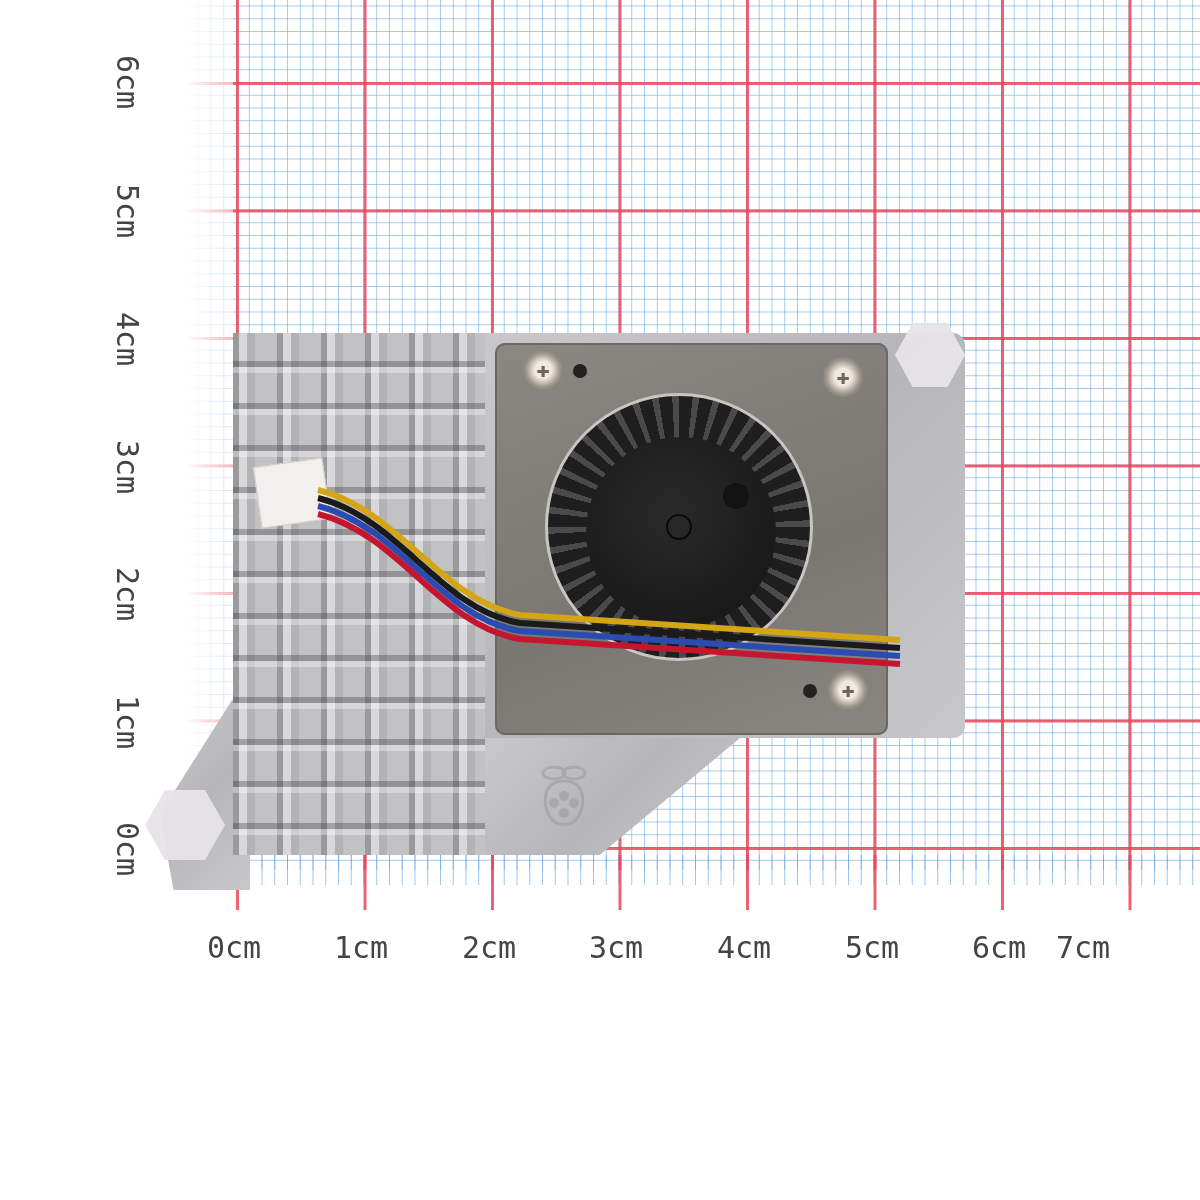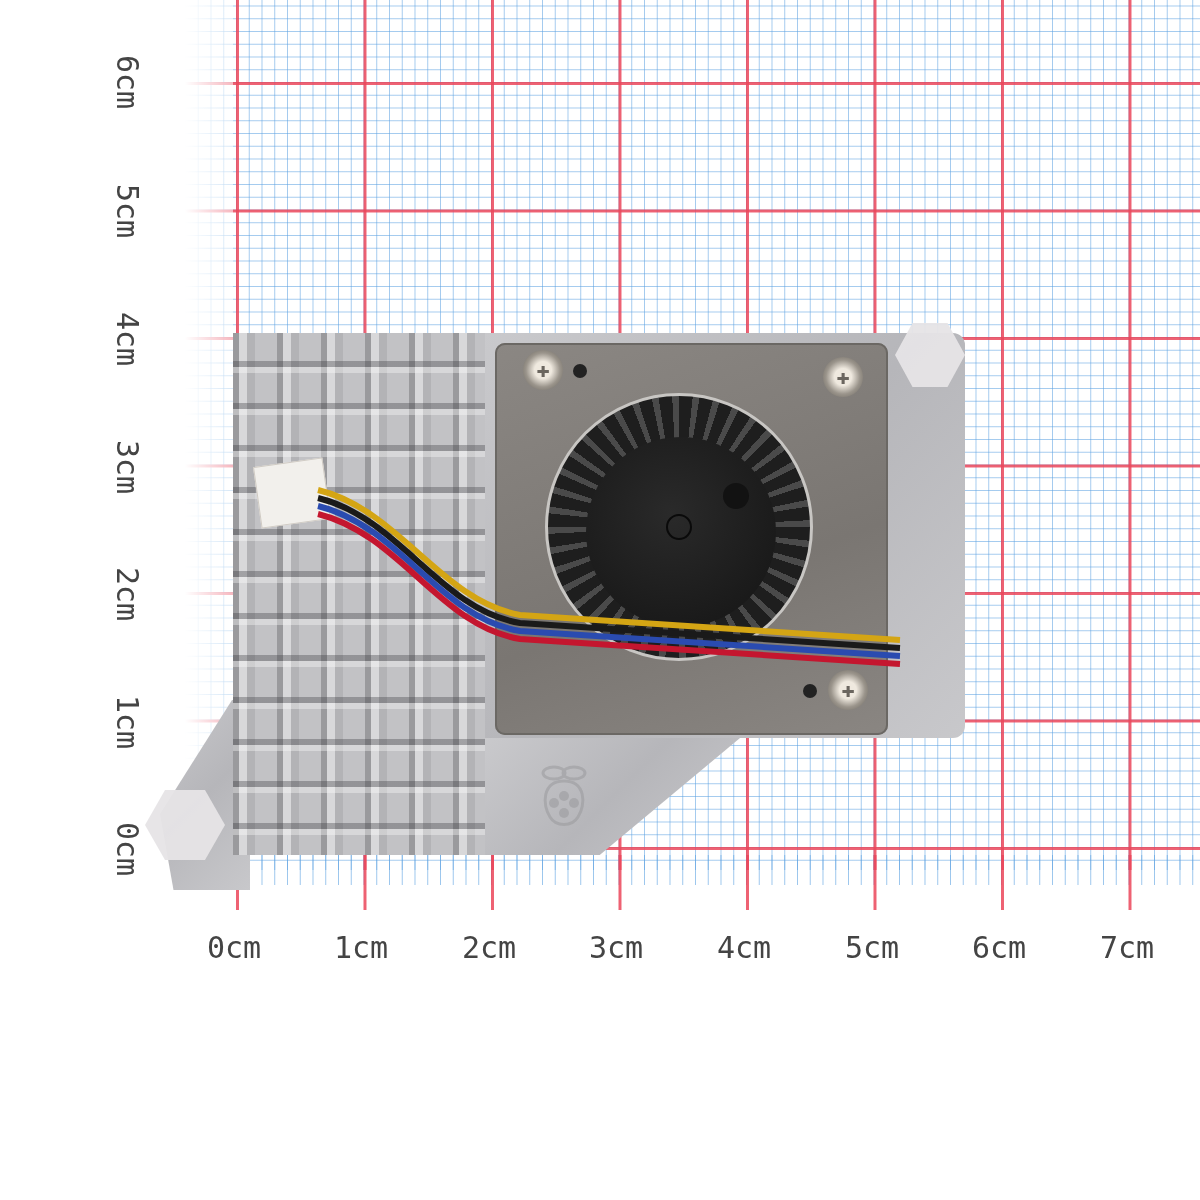--- a/index.html
+++ b/index.html
@@ -56,21 +56,21 @@
 <div class="ruler-bottom"></div>
 
 <div>
   <span class="label xlabel" style="left:207px">0cm</span>
   <span class="label xlabel" style="left:334px">1cm</span>
   <span class="label xlabel" style="left:462px">2cm</span>
   <span class="label xlabel" style="left:589px">3cm</span>
   <span class="label xlabel" style="left:717px">4cm</span>
   <span class="label xlabel" style="left:845px">5cm</span>
   <span class="label xlabel" style="left:972px">6cm</span>
-  <span class="label xlabel" style="left:1100px">7cm</span>
+  <span class="label xlabel" style="left:1056px">7cm</span>
 </div>
 
 <div>
   <span class="label ylabel" style="left:145px;top:822px">0cm</span>
   <span class="label ylabel" style="left:145px;top:695px">1cm</span>
   <span class="label ylabel" style="left:145px;top:567px">2cm</span>
   <span class="label ylabel" style="left:145px;top:440px">3cm</span>
   <span class="label ylabel" style="left:145px;top:312px">4cm</span>
   <span class="label ylabel" style="left:145px;top:184px">5cm</span>
   <span class="label ylabel" style="left:145px;top:55px">6cm</span>

